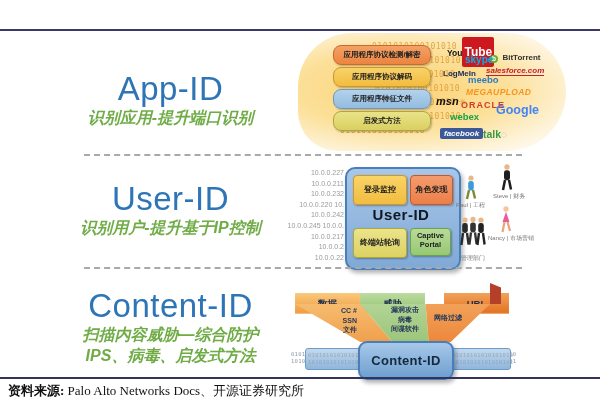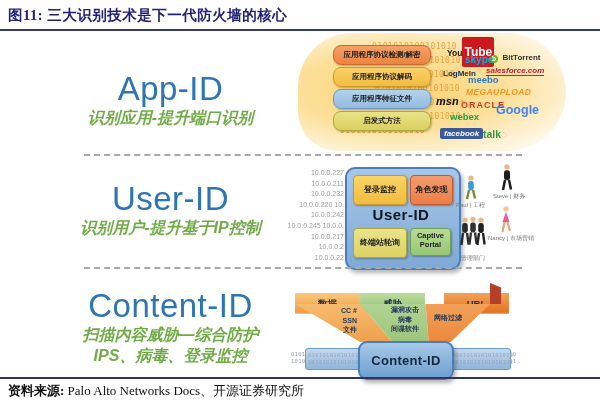--- a/index.html
+++ b/index.html
@@ -107,24 +107,20 @@
   .cid-box{left:358px;top:341px;width:92px;height:35px;border-radius:9px;
            background:linear-gradient(#A7C8E8,#6E9FD0);border:2px solid #4A7EBB;
            box-shadow:2px 3px 4px rgba(0,0,0,.3);text-align:center;line-height:35px;
            font-size:13px;font-weight:bold;color:#16283C;letter-spacing:.3px;}
 </style>
 </head>
 <body>
 
 <div id="canvas">
 
-  <div class="abs fig-title">
-    <span>图11:</span>
-    <span>三大识别技术是下一代防火墙的核心</span>
-  </div>
   <div class="abs rule-top"></div>
 
   <div class="abs sec-head" style="top:70px;">
     <div class="sec-title">App-ID</div>
     <div class="sec-sub">识别应用-提升端口识别</div>
   </div>
 
   <div class="abs app-blob"></div>
 
   <div class="abs app-binary" style="left:372px;top:42px;">0101010100101010</div>
@@ -235,21 +231,21 @@
         </g>
     </svg>
   </div>
   <div class="abs person-label" style="left:461px;top:254px;">管理部门</div>
 
   <div class="abs dashed-sep" style="top:267px;"></div>
 
   <div class="abs sec-head" style="top:287px;">
     <div class="sec-title">Content-ID</div>
     <div class="sec-sub">扫描内容威胁—综合防护</div>
-    <div class="sec-sub">IPS、病毒、登录监控</div>
+    <div class="sec-sub">IPS、病毒、启发式方法</div>
   </div>
 
   <div class="abs fun-head fh-data">数据</div>
   <div class="abs fun-head fh-threat">威胁</div>
   <div class="abs fun-head fh-url">URL</div>
   <div class="abs fh-edge"></div>
 
   <div class="abs fun-body">
     <div class="fun-part fp-left"></div>
     <div class="fun-part fp-mid"></div>

